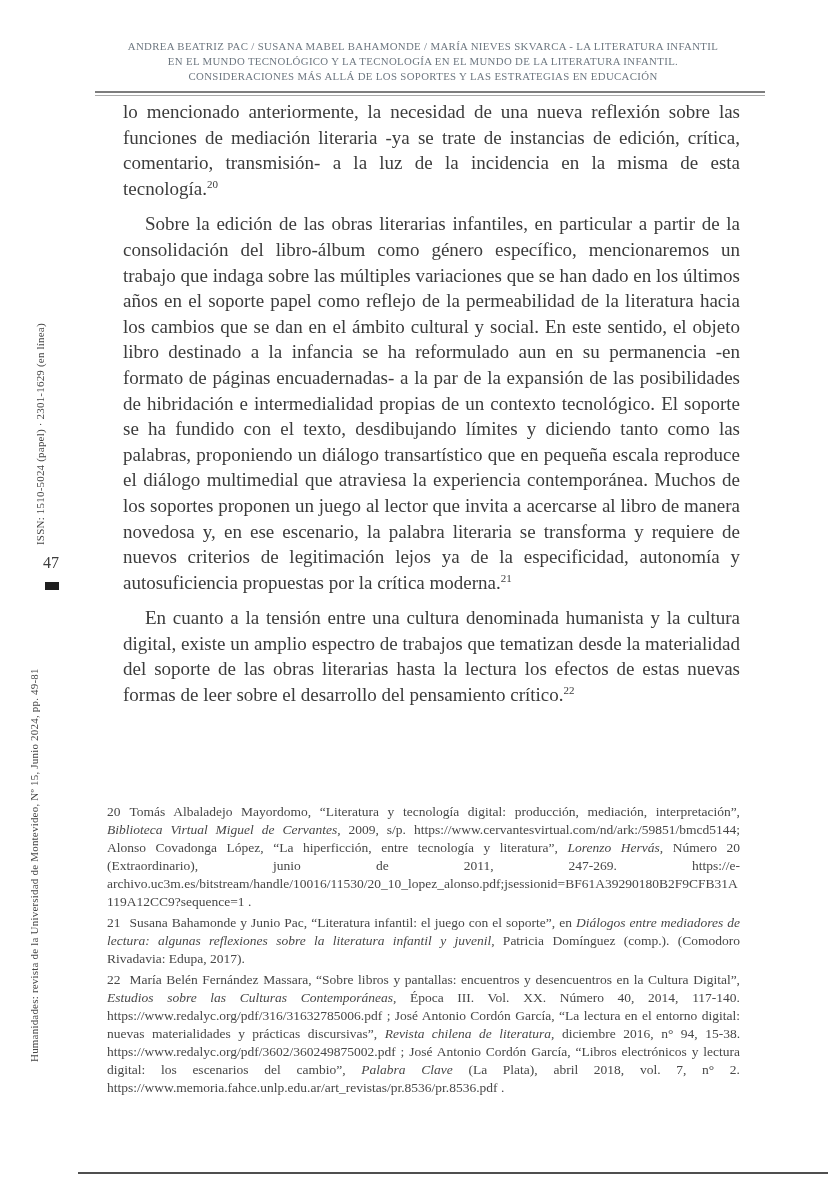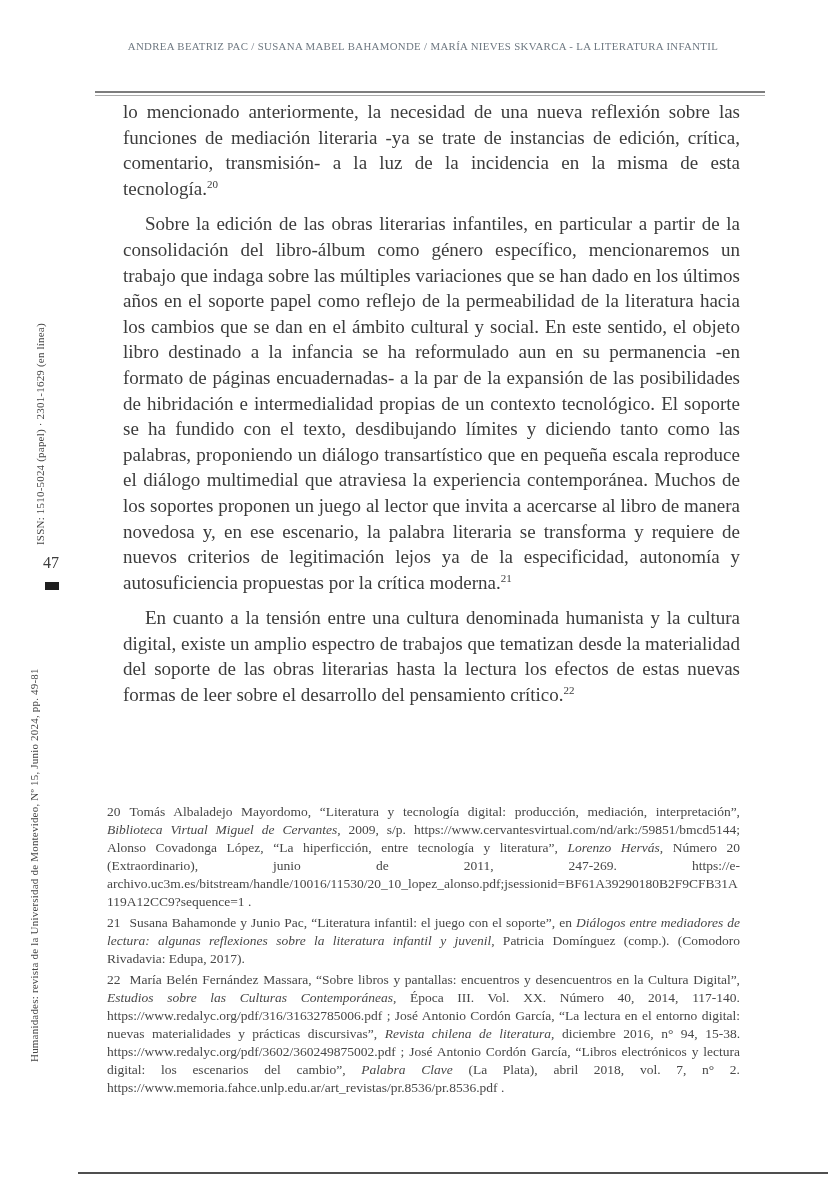--- a/index.html
+++ b/index.html
@@ -66,20 +66,22 @@
     background:#4f4f4f;
   }
 </style>
 </head>
 <body>
 
 <div class="page">
 
   <header class="header">
     <div>ANDREA BEATRIZ PAC / SUSANA MABEL BAHAMONDE / MARÍA NIEVES SKVARCA - LA LITERATURA INFANTIL</div>
+    <div>EN EL MUNDO TECNOLÓGICO Y LA TECNOLOGÍA EN EL MUNDO DE LA LITERATURA INFANTIL.</div>
+    <div>CONSIDERACIONES MÁS ALLÁ DE LOS SOPORTES Y LAS ESTRATEGIAS EN EDUCACIÓN</div>
   </header>
   <div class="header-rule"></div>
 
   <div class="vert issn">ISSN: 1510-5024 (papel) · 2301-1629 (en línea)</div>
   <div class="pagenum">47</div>
   <div class="pagemark"></div>
   <div class="vert journal">Humanidades: revista de la Universidad de Montevideo, Nº 15, Junio 2024, pp. 49-81</div>
 
   <main class="content">
     <p><span>lo mencionado anteriormente, la necesidad de una nueva reflexión sobre las funciones de mediación literaria -ya se trate de instancias de edición, crítica, comentario, transmisión- a la luz de la incidencia en la misma de esta tecnología.</span><sup class="fn-ref">20</sup></p>

